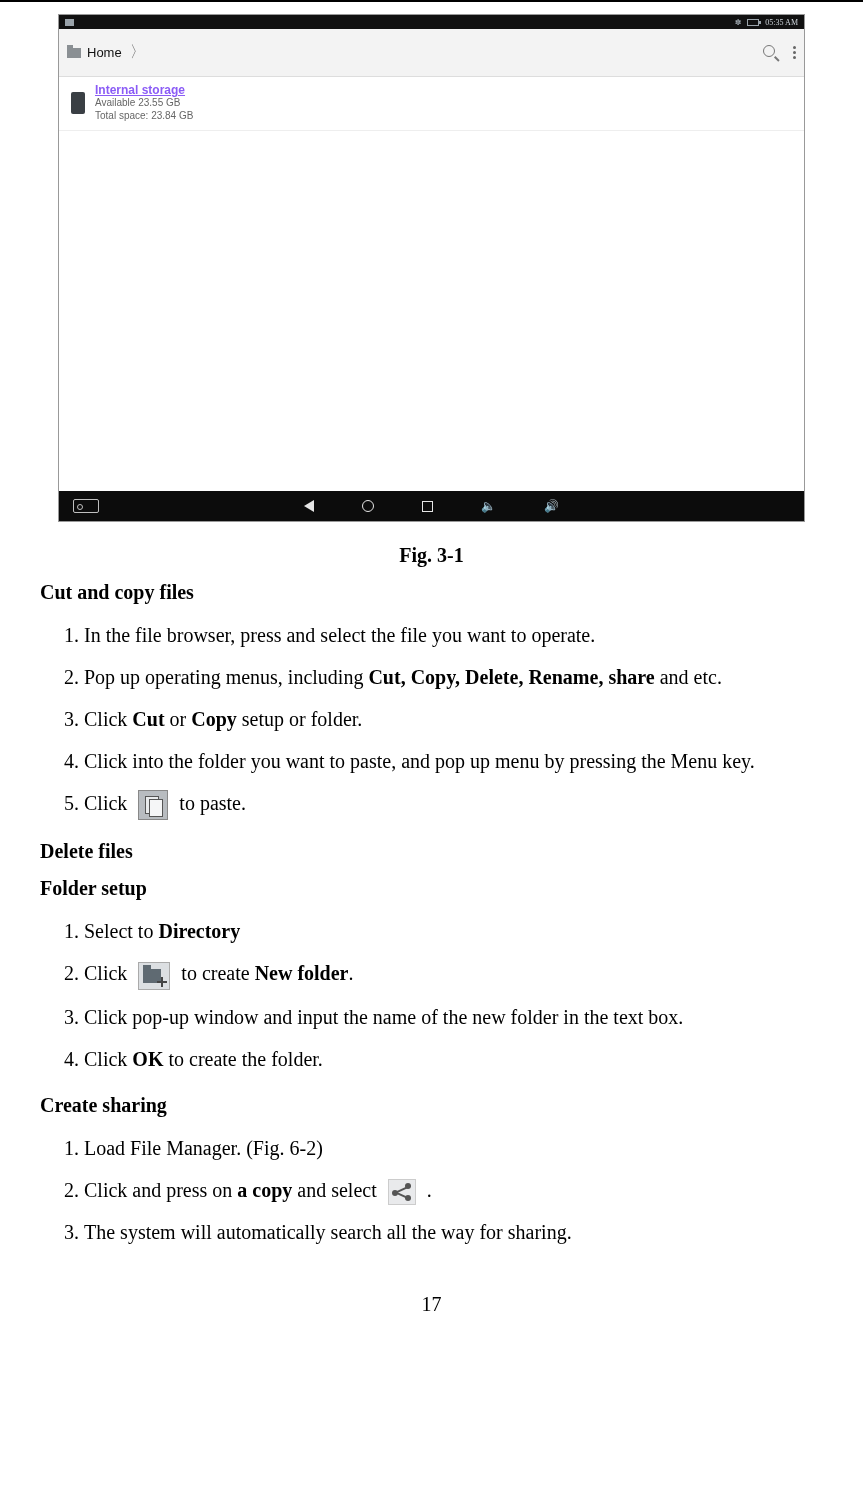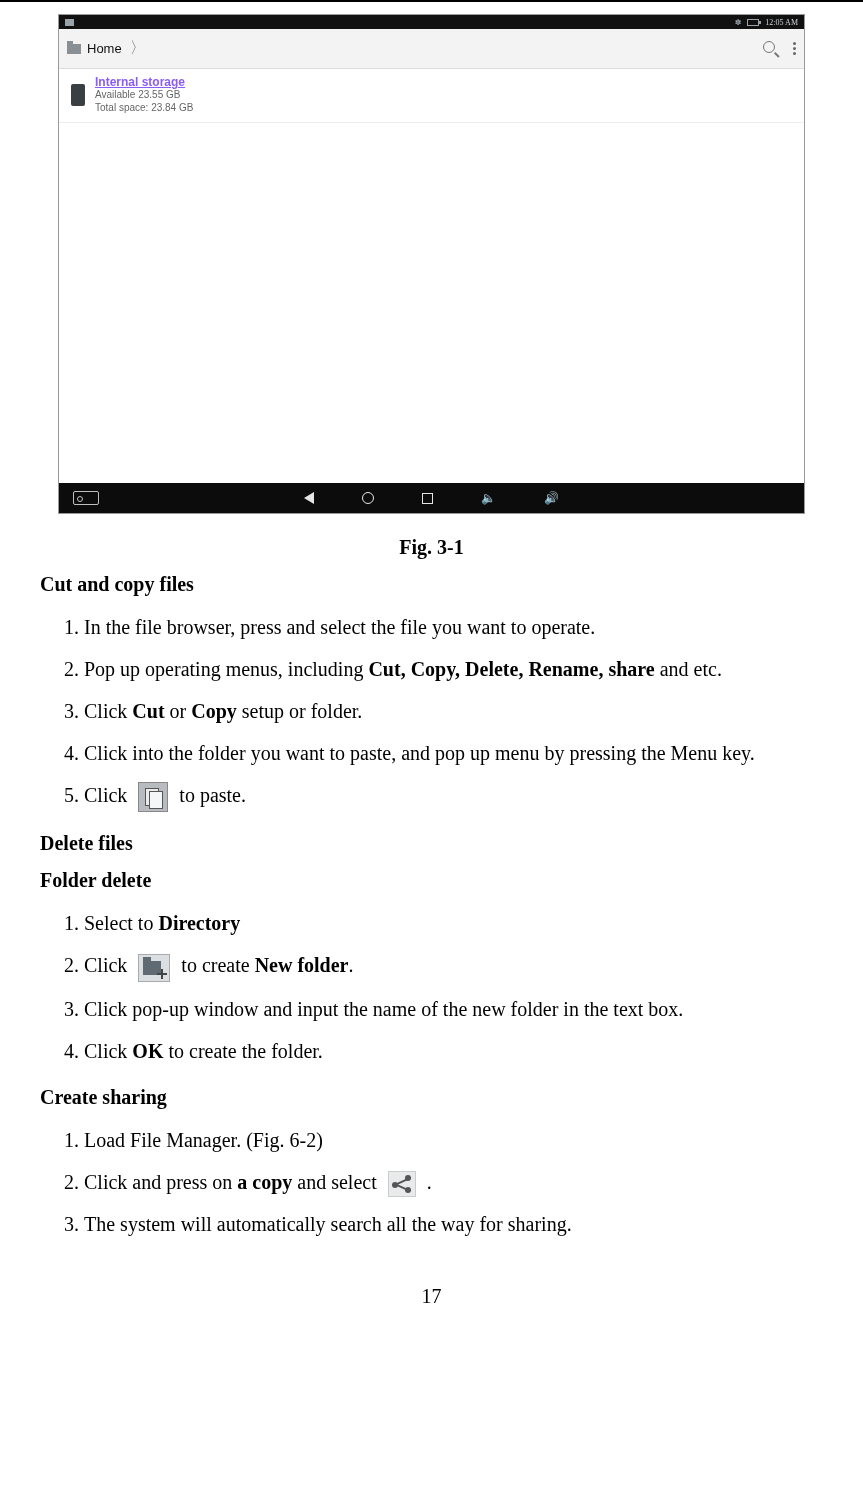--- a/index.html
+++ b/index.html
@@ -52,21 +52,21 @@
     border: 1px solid #9aa3aa;
     position: relative;
   }
   .statusbar .batt::after {
     content: "";
     position: absolute; right: -3px; top: 1px;
     width: 2px; height: 3px;
     background: #9aa3aa;
   }
   .appbar {
-    height: 40px;
+    height: 48px;
     background: #f3f3f3;
     display: flex;
     align-items: center;
     justify-content: space-between;
     padding: 0 8px;
     border-bottom: 1px solid #ddd;
   }
   .crumb {
     display: flex;
     align-items: center;
@@ -350,21 +350,21 @@
 <div class="page">
 
   <div class="figure-wrap">
     <div class="device">
 
       <div class="statusbar">
         <div class="left-ico"></div>
         <div class="right-cluster">
           <span class="bt">✽</span>
           <div class="batt"></div>
-          <span>12:05 AM</span>
+          <span>05:35 AM</span>
         </div>
       </div>
 
       <div class="appbar">
         <div class="crumb">
           <div class="folder-ico"></div>
           <span class="crumb-label">Home</span>
           <span class="chev">〉</span>
         </div>
         <div class="appbar-actions">
@@ -414,21 +414,21 @@
     <li>Click into the folder you want to paste, and pop up menu by pressing the Menu key.</li>
     <li>
       <span>Click </span>
       <span class="inline-icon icon-paste"></span>
       <span> to paste.</span>
     </li>
   </ol>
 
   <div class="h3">Delete files</div>
 
-  <div class="h3">Folder delete</div>
+  <div class="h3">Folder setup</div>
   <ol class="steps">
     <li>
       <span>Select to </span><b>Directory</b>
     </li>
     <li>
       <span>Click </span>
       <span class="inline-icon icon-newfolder">
         <span class="fld"></span><span class="plus"></span>
       </span>
       <span> to create </span><b>New folder</b><span>.</span>

